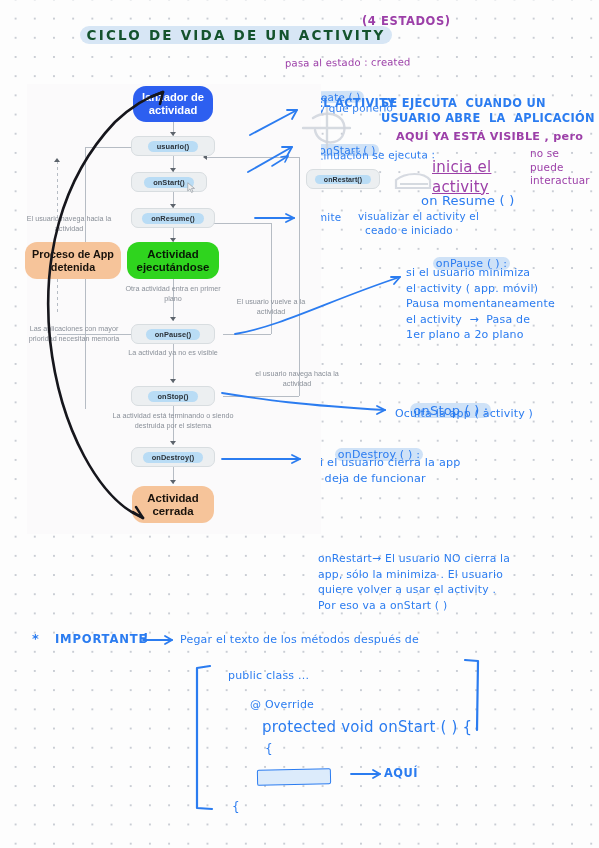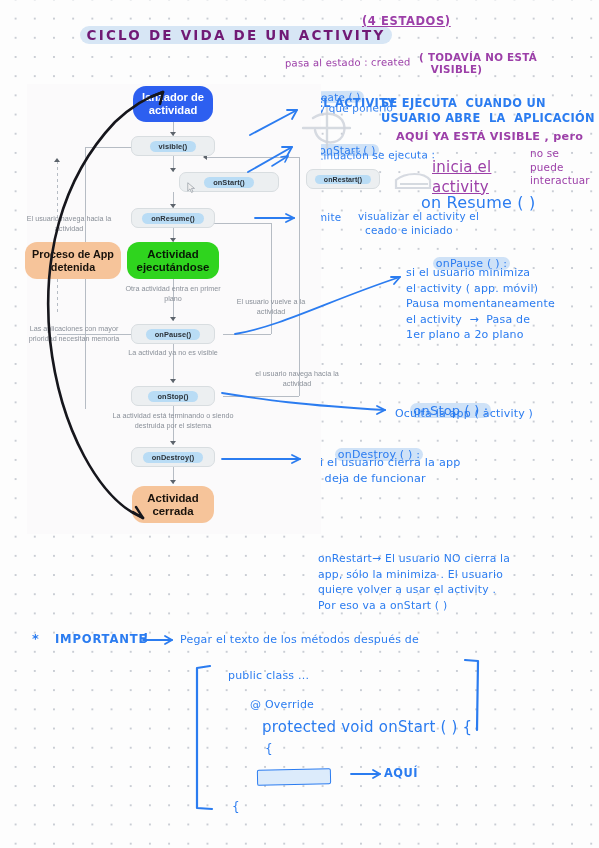--- a/index.html
+++ b/index.html
@@ -16,21 +16,21 @@
   
   .hw{
     position:absolute;
     font-family:"DejaVu Sans", sans-serif;
     white-space:pre;
     line-height:1.12;
     letter-spacing:.2px;
   }
   .blue{color:#2b7cf0;}
   .purple{color:#9c3fa8;}
-  .ink{color:#701a75;}
+  .ink{color:#14532d;}
   .hl-blue{background:#cfe2f7;border-radius:7px;padding:0 3px;}
   .hl-title{background:#d7e6f5;border-radius:9px;padding:1px 7px;}
   .sk{transform:rotate(-.6deg);}
   .sk2{transform:rotate(-1.1deg);}
 
   
   #flow{
     position:absolute;left:27px;top:84px;width:294px;height:450px;
     background:#fbfafb;
   }
@@ -83,25 +83,23 @@
   }
 </style>
 </head>
 <body>
 
 <div id="page">
 
   <div class="hw ink" style="left:52px;top:13px;font-size:13.5px;font-weight:bold;letter-spacing:2.2px;">
     <span class="hl-title">CICLO DE VIDA DE UN ACTIVITY</span>
   </div>
-  <div class="hw purple" style="left:362px;top:15px;font-size:11.5px;font-weight:bold;letter-spacing:.6px;text-decoration:underline;">(4 ESTADOS)</div>
+  <div class="hw purple" style="left:362px;top:15px;font-size:11.5px;font-weight:bold;letter-spacing:.6px;">(4 ESTADOS)</div>
 
   <div class="hw purple sk" style="left:285px;top:57px;font-size:10px;">pasa al estado : created</div>
-  <div class="hw purple" style="left:419px;top:52px;font-size:10.3px;font-weight:bold;letter-spacing:.3px;">( TODAVÍA NO ESTÁ
-   VISIBLE)</div>
 
   <div class="hw blue sk" style="left:279px;top:80px;font-size:10.4px;">
     <span class="hl-blue">onCreate ( )</span>
     <span>→ hay que ponerlo</span>
     <span style="font-size:9px;">☑</span>
   </div>
 
   <div class="hw blue" style="left:276px;top:97px;font-size:11.4px;font-weight:bold;letter-spacing:.3px;">CREA EL ACTIVITY</div>
 
   <div class="hw blue" style="left:381px;top:96px;font-size:11.4px;font-weight:bold;letter-spacing:.3px;line-height:1.35;">SE EJECUTA  CUANDO UN
@@ -116,21 +114,21 @@
 
   <div class="hw blue sk" style="left:289px;top:150px;font-size:10.4px;">A continuación se ejecuta :</div>
 
   <div class="hw purple" style="left:530px;top:147px;font-size:10.4px;line-height:1.3;">no se
 puede
 interactuar</div>
 
   <div class="hw purple" style="left:432px;top:158px;font-size:15px;line-height:1.32;text-decoration:underline;">inicia el
 activity</div>
 
-  <div class="hw blue" style="left:421px;top:194px;font-size:16px;">on Resume ( )</div>
+  <div class="hw blue" style="left:421px;top:194px;font-size:13px;">on Resume ( )</div>
 
   <div class="hw blue" style="left:300px;top:212px;font-size:10.4px;">Permite</div>
 
   <div class="hw blue" style="left:418px;top:246px;font-size:11px;">
     <span class="hl-blue">onPause ( ) :</span>
   </div>
 
   <div class="hw blue" style="left:358px;top:209px;font-size:10.4px;line-height:1.35;">visualizar el activity el
   ceado e iniciado</div>
   <div class="hw blue" style="left:406px;top:265px;font-size:11px;line-height:1.42;">si el usuario minimiza
@@ -195,24 +193,24 @@
 
     <div class="ln lnh" style="left:196px;top:312px;width:76px;"></div>
     <div class="ln lnv" style="left:272px;top:73px;height:239px;"></div>
     <div class="ln lnh" style="left:180px;top:73px;width:92px;"></div>
     <div class="arw arw-l" style="left:176px;top:70px;"></div>
 
     <div class="node launcher bigbox" style="left:106px;top:2px;width:80px;height:36px;">lanzador de
 actividad</div>
 
     <div class="node mbox" style="left:104px;top:52px;width:84px;">
-      <span class="pill">visible()</span>
-    </div>
-
-    <div class="node mbox" style="left:104px;top:88px;width:100px;margin-left:48px;">
+      <span class="pill">usuario()</span>
+    </div>
+
+    <div class="node mbox" style="left:104px;top:88px;width:76px;">
       <span class="pill">onStart()</span>
     </div>
 
     <div class="node mbox" style="left:104px;top:124px;width:84px;">
       <span class="pill">onResume()</span>
     </div>
 
     <div class="node running bigbox" style="left:100px;top:158px;width:92px;height:37px;">Actividad
 ejecutándose</div>
 

